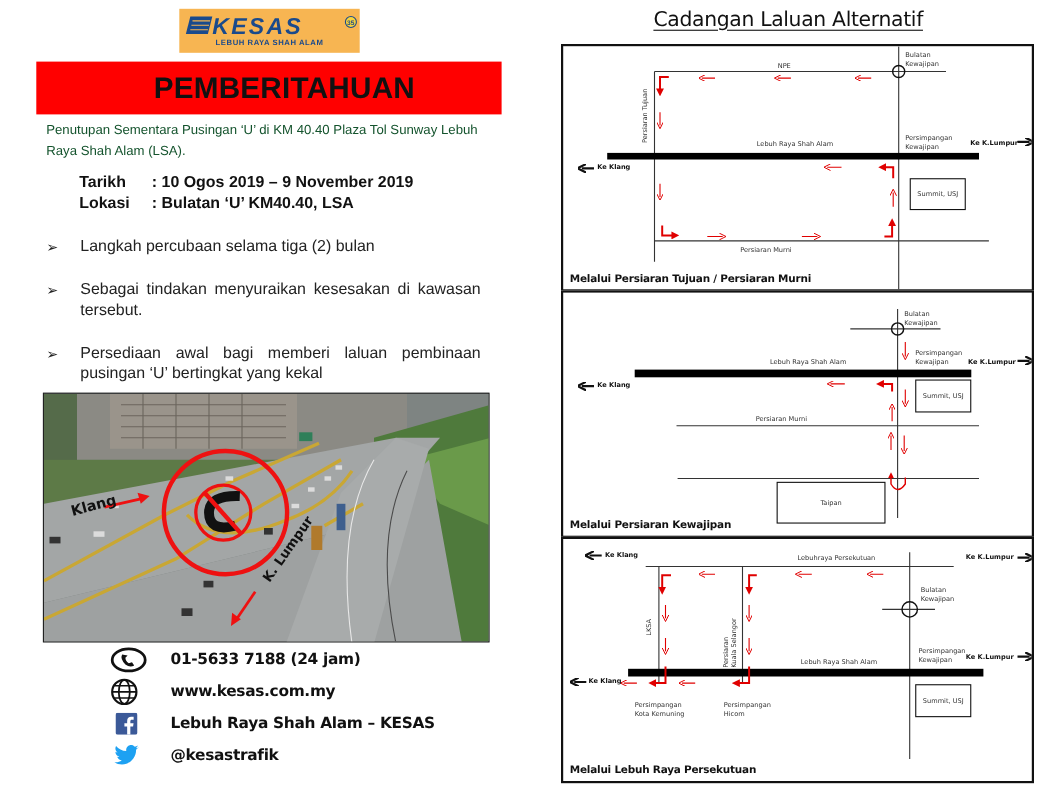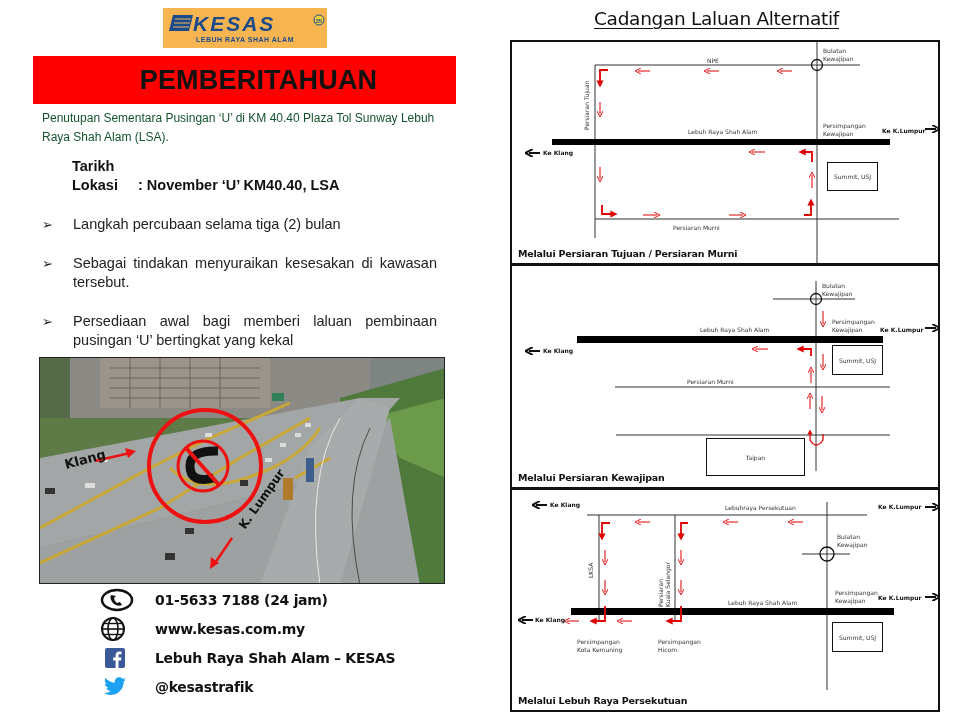--- a/index.html
+++ b/index.html
@@ -61,24 +61,25 @@
 
 <div class="banner">
   <span class="banner-title">PEMBERITAHUAN</span>
 </div>
 
 <div class="intro">Penutupan Sementara Pusingan ‘U’ di KM 40.40 Plaza Tol Sunway Lebuh Raya Shah Alam (LSA).</div>
 
 <div class="facts">
   <div class="fact-row">
     <span class="fact-label">Tarikh</span>
+    <span>: 10 Ogos 2019 – 9 November 2019</span>
   </div>
   <div class="fact-row">
     <span class="fact-label">Lokasi</span>
-    <span>: November ‘U’ KM40.40, LSA</span>
+    <span>: Bulatan ‘U’ KM40.40, LSA</span>
   </div>
 </div>
 
 <div class="bullets">
   <div class="bullet">
     <span class="bullet-icon">➢</span>
     <span class="bullet-text">Langkah percubaan selama tiga (2) bulan</span>
   </div>
   <div class="bullet">
     <span class="bullet-icon">➢</span>

